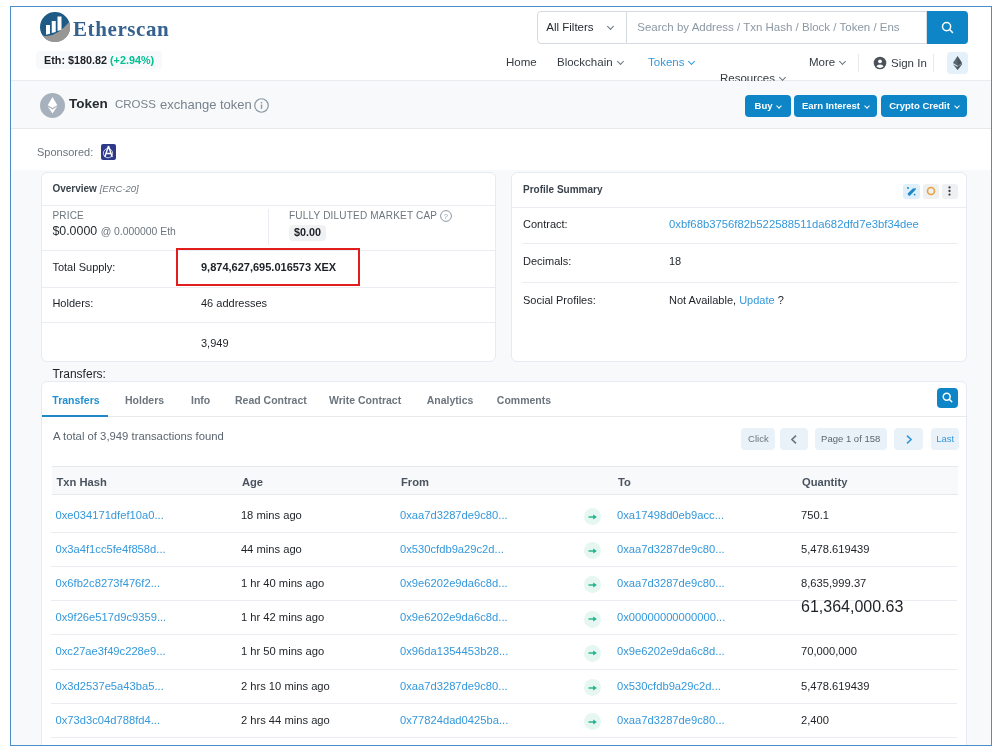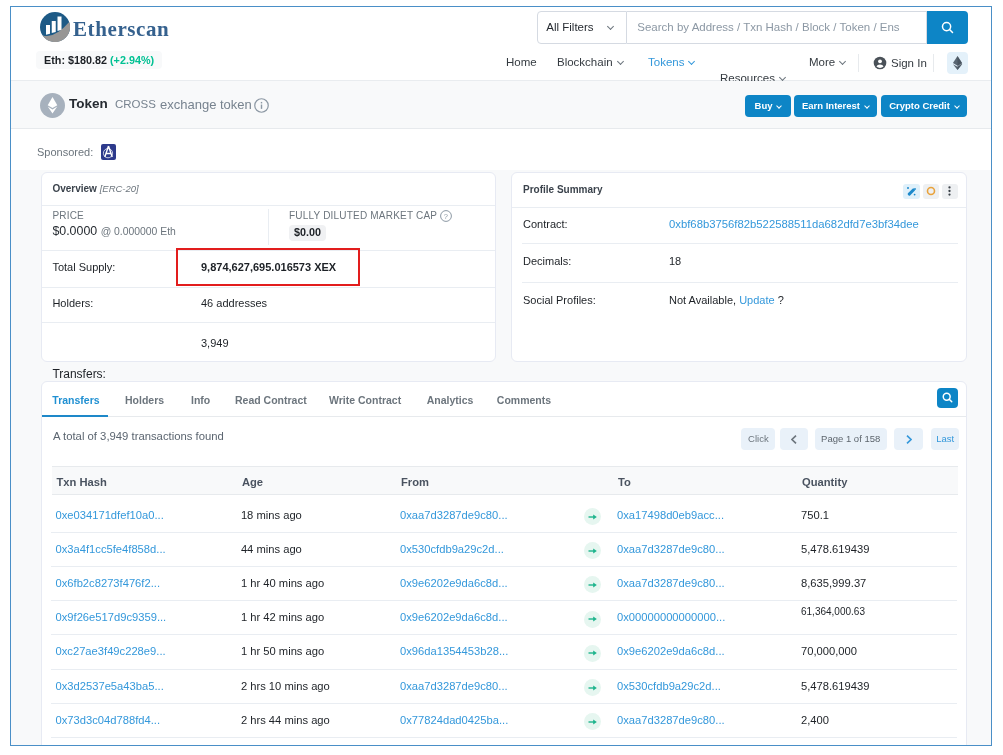--- a/index.html
+++ b/index.html
@@ -230,21 +230,21 @@
   <a class="abs link" style="left:14.5px; top:230.1px; font-size:11.2px;">0x9f26e517d9c9359...</a>
   <span class="abs dark" style="left:199.9px; top:230.1px; font-size:11.2px;">1 hr 42 mins ago</span>
   <a class="abs link" style="left:359px; top:230.1px; font-size:11.2px;">0x9e6202e9da6c8d...</a>
   <div class="abs" style="left:543px; top:229.6px; width:17px; height:17px; border-radius:50%; background:#e6f6f0;">
         <svg style="position:absolute;left:4px;top:4.5px;" width="10" height="8" viewBox="0 0 10 8">
           <line x1="0.5" y1="4" x2="6" y2="4" stroke="#1db48c" stroke-width="1.4"></line>
           <path d="M5.2,1.4 L8.8,4 L5.2,6.6 Z" fill="#1db48c"></path>
         </svg>
       </div>
   <a class="abs link" style="left:576px; top:230.1px; font-size:11.2px;">0x00000000000000...</a>
-  <span class="abs dark" style="left:760px; top:225px; font-size:10px;">61,364,000.63</span>
+  <span class="abs dark" style="left:760px; top:217px; font-size:16px;">61,364,000.63</span>
   <div class="abs" style="left:10px; top:253.4px; width:906px; height:1px; background:#e9edf2;"></div>
   <a class="abs link" style="left:14.5px; top:264.3px; font-size:11.2px;">0xc27ae3f49c228e9...</a>
   <span class="abs dark" style="left:199.9px; top:264.3px; font-size:11.2px;">1 hr 50 mins ago</span>
   <a class="abs link" style="left:359px; top:264.3px; font-size:11.2px;">0x96da1354453b28...</a>
   <div class="abs" style="left:543px; top:263.8px; width:17px; height:17px; border-radius:50%; background:#e6f6f0;">
         <svg style="position:absolute;left:4px;top:4.5px;" width="10" height="8" viewBox="0 0 10 8">
           <line x1="0.5" y1="4" x2="6" y2="4" stroke="#1db48c" stroke-width="1.4"></line>
           <path d="M5.2,1.4 L8.8,4 L5.2,6.6 Z" fill="#1db48c"></path>
         </svg>
       </div>

